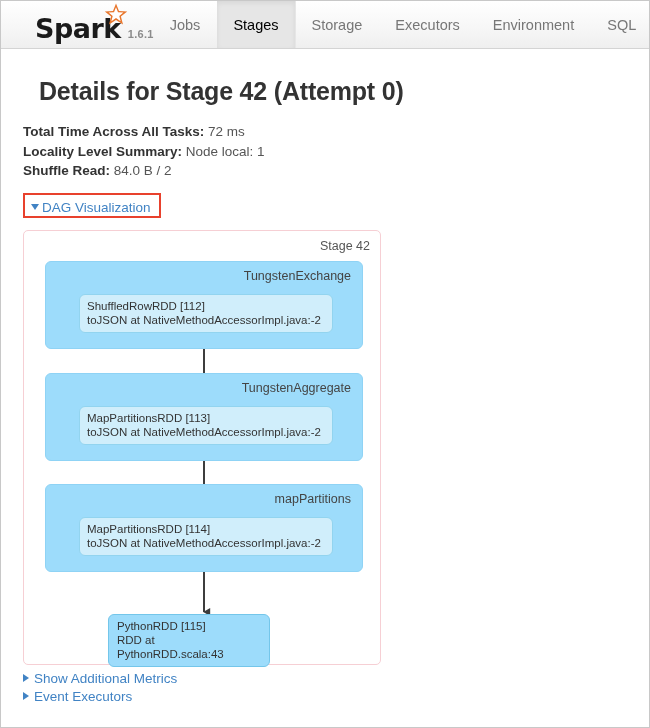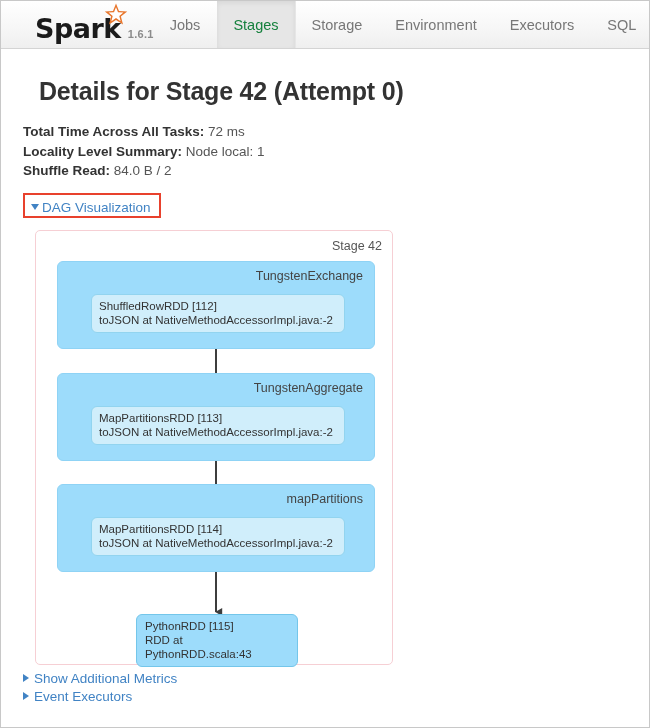--- a/index.html
+++ b/index.html
@@ -68,21 +68,21 @@
     padding: 0 16px;
     font-size: 14.5px;
     color: #777777;
     text-decoration: none;
     border-right: 1px solid transparent;
     white-space: nowrap;
     cursor: pointer;
   }
   .navtab.active {
     background: #e6e6e6;
-    color: #15803d;
+    color: #000000;
     box-shadow: inset 0 2px 5px rgba(0,0,0,0.07);
   }
 
   
   .content { padding: 20px 22px 0 22px; }
   h1.title {
     font-size: 25px;
     font-weight: bold;
     color: #333333;
     margin: 8px 0 16px 16px;
@@ -124,21 +124,21 @@
   .dag-toggle-box {
     display: inline-block;
     border: 2px solid #e8412d;
     padding: 3px 8px 0 6px;
     margin: 12px 0 0 0;
   }
 
   
   .dag-container {
     position: relative;
-    margin: 12px 0 0 12px;
+    margin: 12px 0 0 0;
     width: 358px;
     height: 435px;
     border: 1px solid #f6cfd4;
     border-radius: 5px;
     background: #ffffff;
   }
   .stage-label {
     position: absolute;
     top: 8px; right: 10px;
     font-size: 12.5px;
@@ -167,21 +167,21 @@
     border: 1px solid #92d4ef;
     border-radius: 6px;
     padding: 4px 7px 5px 7px;
     font-size: 11.5px;
     line-height: 14px;
     color: #333333;
   }
   .rdd-box.in-group { top: 32px; }
   .rdd-standalone {
     position: absolute;
-    left: 100px;
+    left: 84px;
     top: 383px;
     width: 162px;
     background: #9ddcfb;
     border: 1px solid #74c6ea;
     border-radius: 6px;
     padding: 4px 8px 5px 8px;
     font-size: 11.5px;
     line-height: 14px;
     color: #333333;
   }
@@ -203,22 +203,22 @@
           <polygon points="12,0.5 15,8 23.2,8.4 16.9,13.6 19,21.6 12,17 5,21.6 7.1,13.6 0.8,8.4 9,8" fill="#e8762c"></polygon>
           <polygon points="12,4.2 14,9.2 19.4,9.5 15.3,12.9 16.6,18.2 12,15.1 7.4,18.2 8.7,12.9 4.6,9.5 10,9.2" fill="#ffffff"></polygon>
         </svg>
       </span>
       <span class="version">1.6.1</span>
     </div>
     <div class="navtabs">
       <a class="navtab">Jobs</a>
       <a class="navtab active">Stages</a>
       <a class="navtab">Storage</a>
+      <a class="navtab">Executors</a>
       <a class="navtab">Environment</a>
-      <a class="navtab">Executors</a>
       <a class="navtab">SQL</a>
     </div>
   </div>
 
   <div class="content">
     <h1 class="title">Details for Stage 42 (Attempt 0)</h1>
 
     <div class="metric">
       <b>Total Time Across All Tasks:</b>
       <span>72 ms</span>

